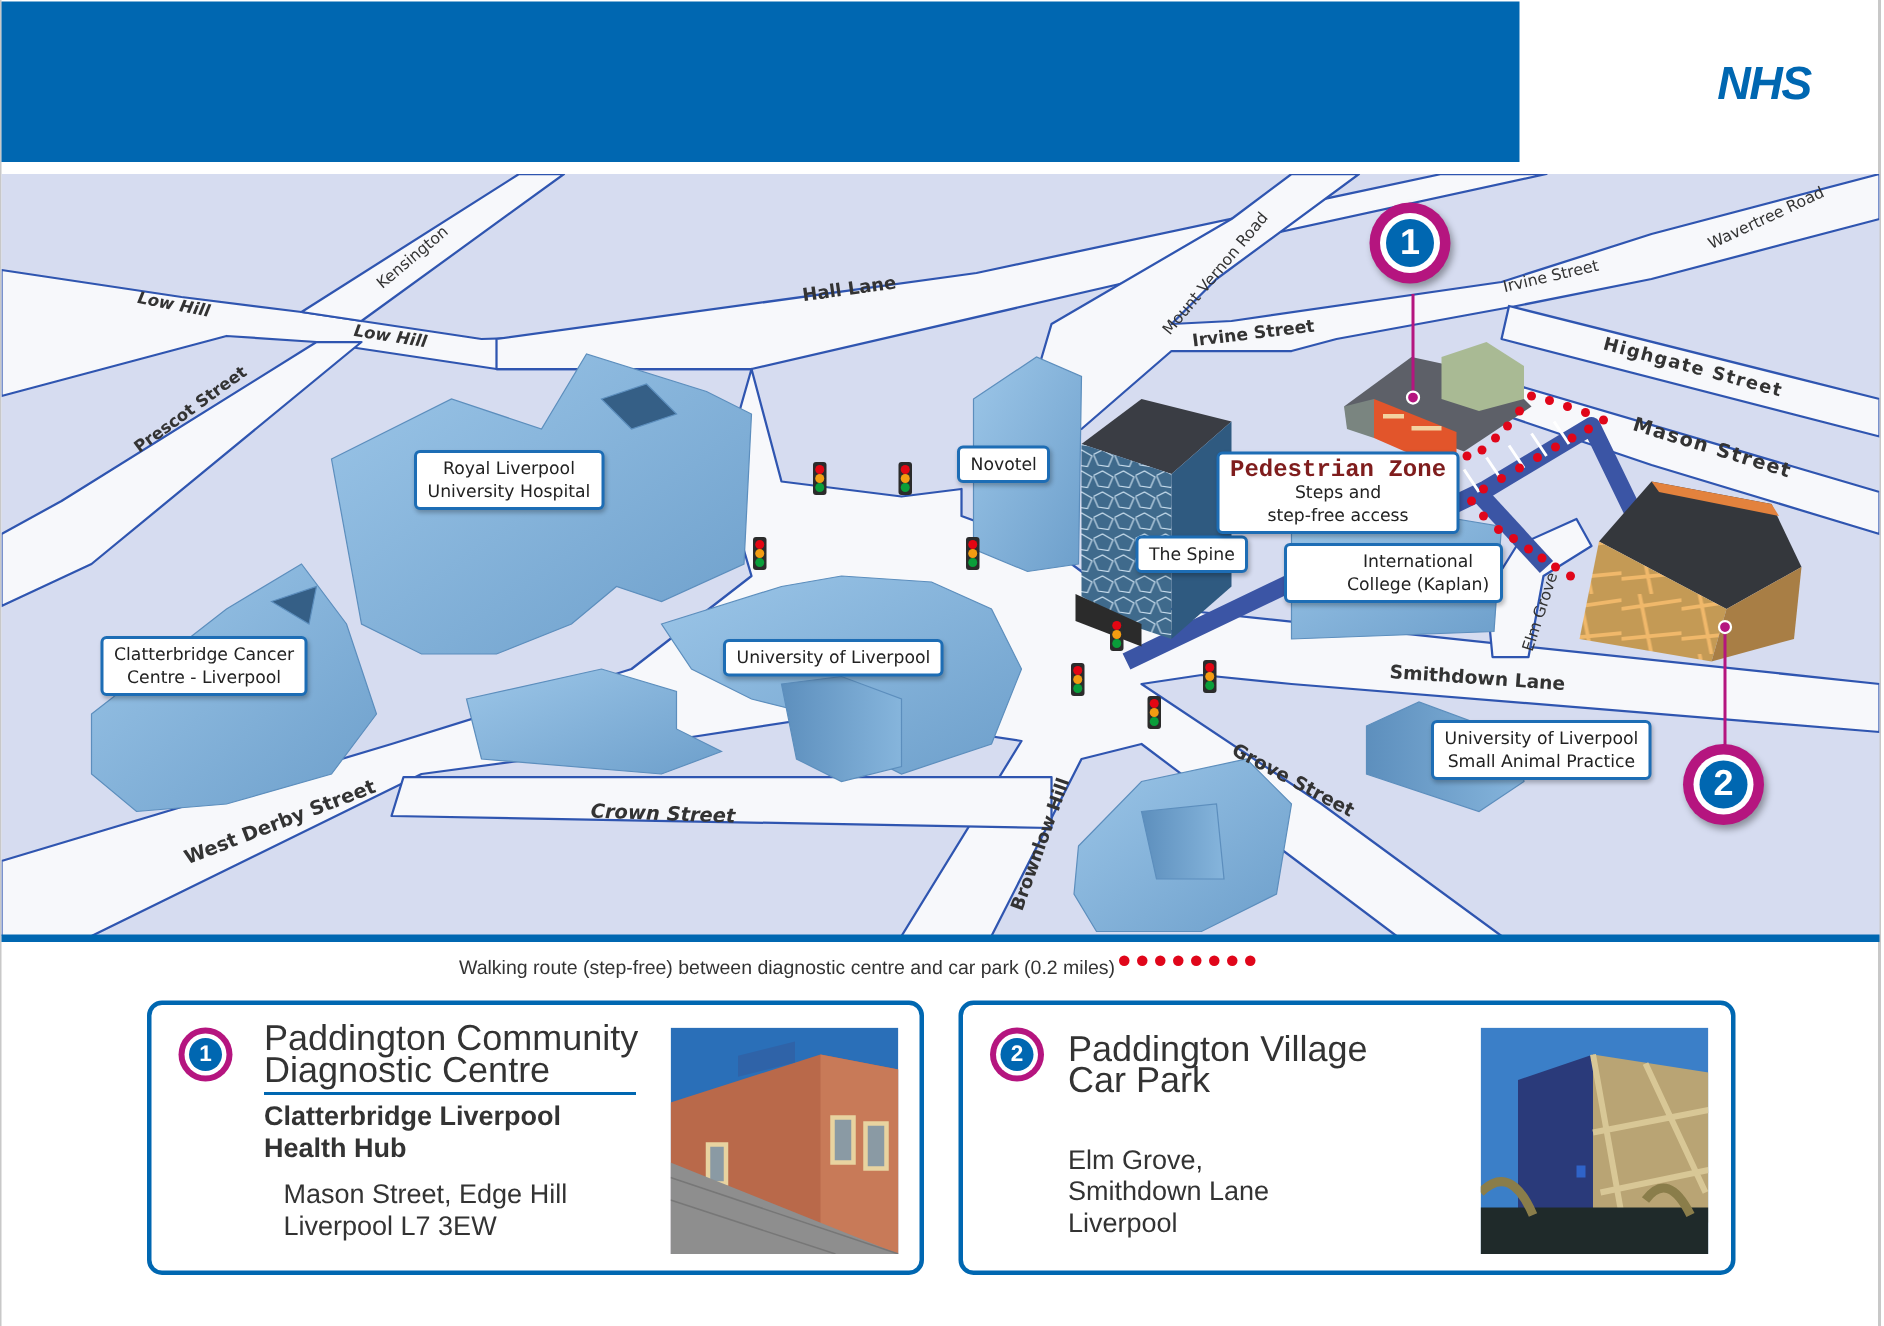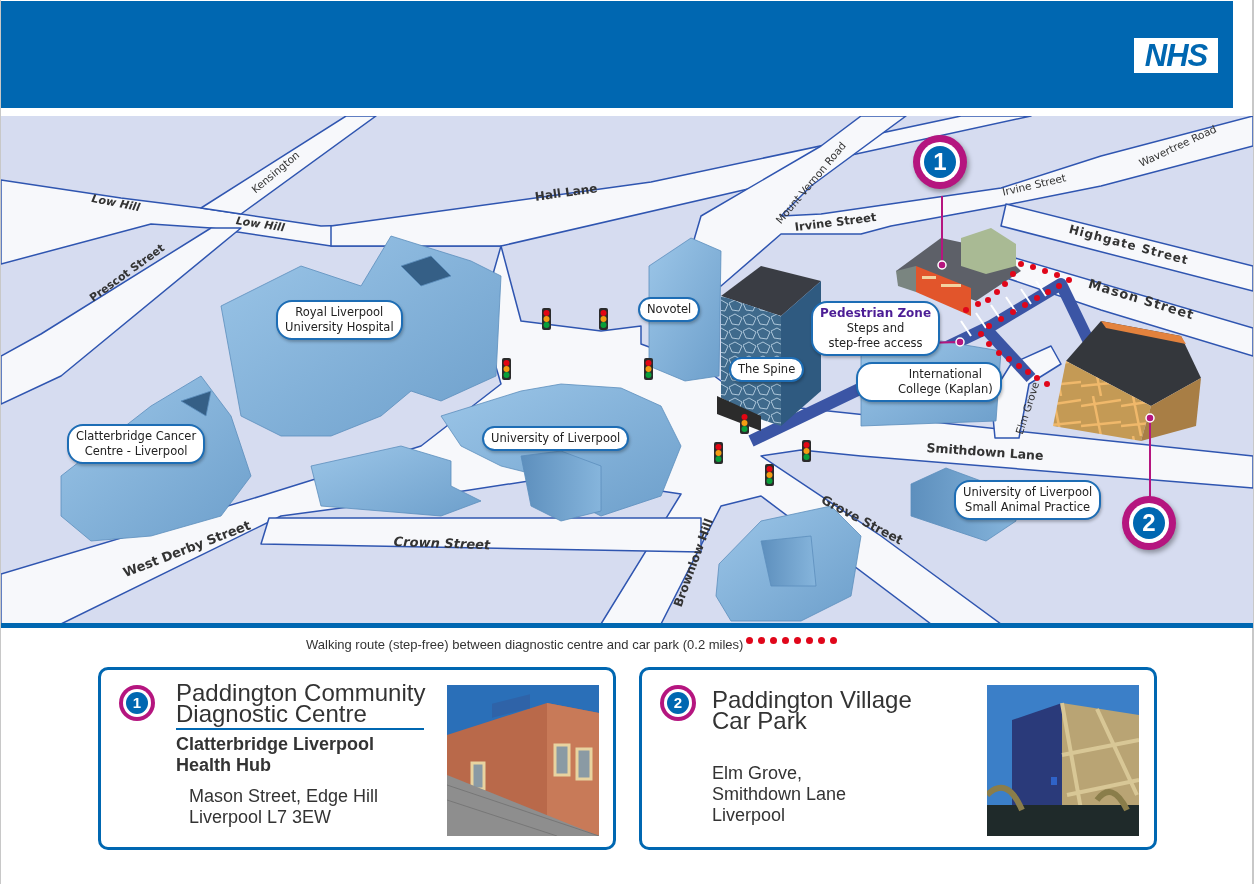--- a/index.html
+++ b/index.html
@@ -1,25 +1,25 @@
 <!DOCTYPE html>
 <html><head>
 <meta charset="utf-8">
 <style>
   html,body{margin:0;padding:0;background:#ffffff;}
   body{width:1256px;height:884px;position:relative;overflow:hidden;font-family:"DejaVu Sans","Liberation Sans",sans-serif;color:#333;}
   .frame{position:absolute;left:0;top:0;width:1254px;height:884px;border-left:1px solid #c8c8c8;border-right:2px solid #c8c8c8;box-sizing:border-box;}
-  .header{position:absolute;left:1px;top:1px;width:1232px;height:107px;background:#0067b1;}
+  .header{position:absolute;left:1px;top:1px;width:1012px;height:107px;background:#0067b1;}
   .nhs-logo{position:absolute;left:1133px;top:37px;width:84px;height:35px;background:#ffffff;display:flex;align-items:center;justify-content:center;}
   .nhs-logo span{color:#0067b1;font-family:"Liberation Sans",sans-serif;font-weight:bold;font-style:italic;font-size:31px;letter-spacing:-1px;line-height:1;}
   .map{position:absolute;left:1px;top:116px;width:1252px;height:508px;background:#d6dcf0;overflow:hidden;}
   .map svg{position:absolute;left:0;top:0;}
   .map-bottom-rule{position:absolute;left:1px;top:623px;width:1252px;height:5px;background:#0067b1;}
-  .label{position:absolute;background:#fff;border:2px solid #1d6db5;border-radius:16px;font-size:11.5px;line-height:15px;text-align:center;padding:3px 7px;color:#222;box-shadow:1px 2px 3px rgba(0,0,0,.25);white-space:nowrap;font-family:"DejaVu Sans",sans-serif;}
-  .label b{color:#4c1d95;font-weight:bold;display:block;font-size:12px;}
+  .label{position:absolute;background:#fff;border:2px solid #1d6db5;border-radius:4px;font-size:11.5px;line-height:15px;text-align:center;padding:3px 7px;color:#222;box-shadow:1px 2px 3px rgba(0,0,0,.25);white-space:nowrap;font-family:"DejaVu Sans",sans-serif;}
+  .label b{color:#7f1d1d;font-weight:bold;display:block;font-size:16px;font-family:Liberation Mono, monospace;}
   .street{position:absolute;font-family:"DejaVu Sans",sans-serif;font-weight:bold;color:#333;font-size:13px;white-space:nowrap;transform-origin:0 0;}
   .street.sm{font-size:10.5px;font-weight:normal;}
   .pin{position:absolute;width:54px;height:54px;border-radius:50%;background:#b5157f;box-shadow:2px 3px 5px rgba(0,0,0,.35);}
   .pin .inner{position:absolute;left:7px;top:7px;width:40px;height:40px;border-radius:50%;background:#fff;}
   .pin .core{position:absolute;left:4px;top:4px;width:32px;height:32px;border-radius:50%;background:#0067b1;color:#fff;font-weight:bold;font-size:24px;line-height:32px;text-align:center;font-family:"Liberation Sans",sans-serif;}
   .legend{position:absolute;left:306px;top:637px;font-size:13px;color:#333;font-family:"Liberation Sans",sans-serif;display:flex;align-items:flex-start;}
   .legend .dots{display:inline-flex;gap:5px;margin-left:3px;}
   .legend .dots i{display:block;width:7px;height:7px;border-radius:50%;background:#e0061a;}
   .card{position:absolute;top:667px;height:183px;border:3px solid #0067b1;border-radius:10px;box-sizing:border-box;background:#fff;}
   .card1{left:98px;width:518px;}
@@ -266,21 +266,21 @@
 
   <div class="label" style="left:275px;top:184px;">
     <span>Royal Liverpool</span><br>
     <span>University Hospital</span>
   </div>
   <div class="label" style="left:66px;top:308px;">
     <span>Clatterbridge Cancer</span><br>
     <span>Centre - Liverpool</span>
   </div>
   <div class="label" style="left:637px;top:181px;">Novotel</div>
-  <div class="label" style="left:728px;top:241px;">The Spine</div>
+  <div class="label" style="left:756px;top:241px;">The Spine</div>
   <div class="label" style="left:481px;top:310px;">University of Liverpool</div>
   <div class="label" style="left:810px;top:185px;">
     <b>Pedestrian Zone</b>
     <span>Steps and</span><br>
     <span>step-free access</span>
   </div>
   <div class="label" style="left:855px;top:246px;padding-left:40px;">
     <span>International</span><br>
     <span>College (Kaplan)</span>
   </div>

